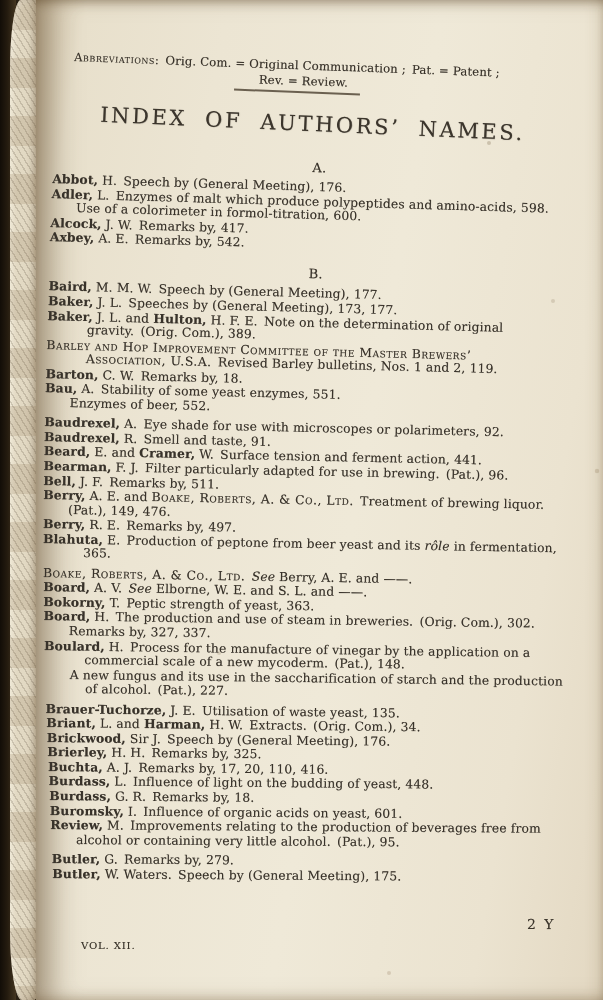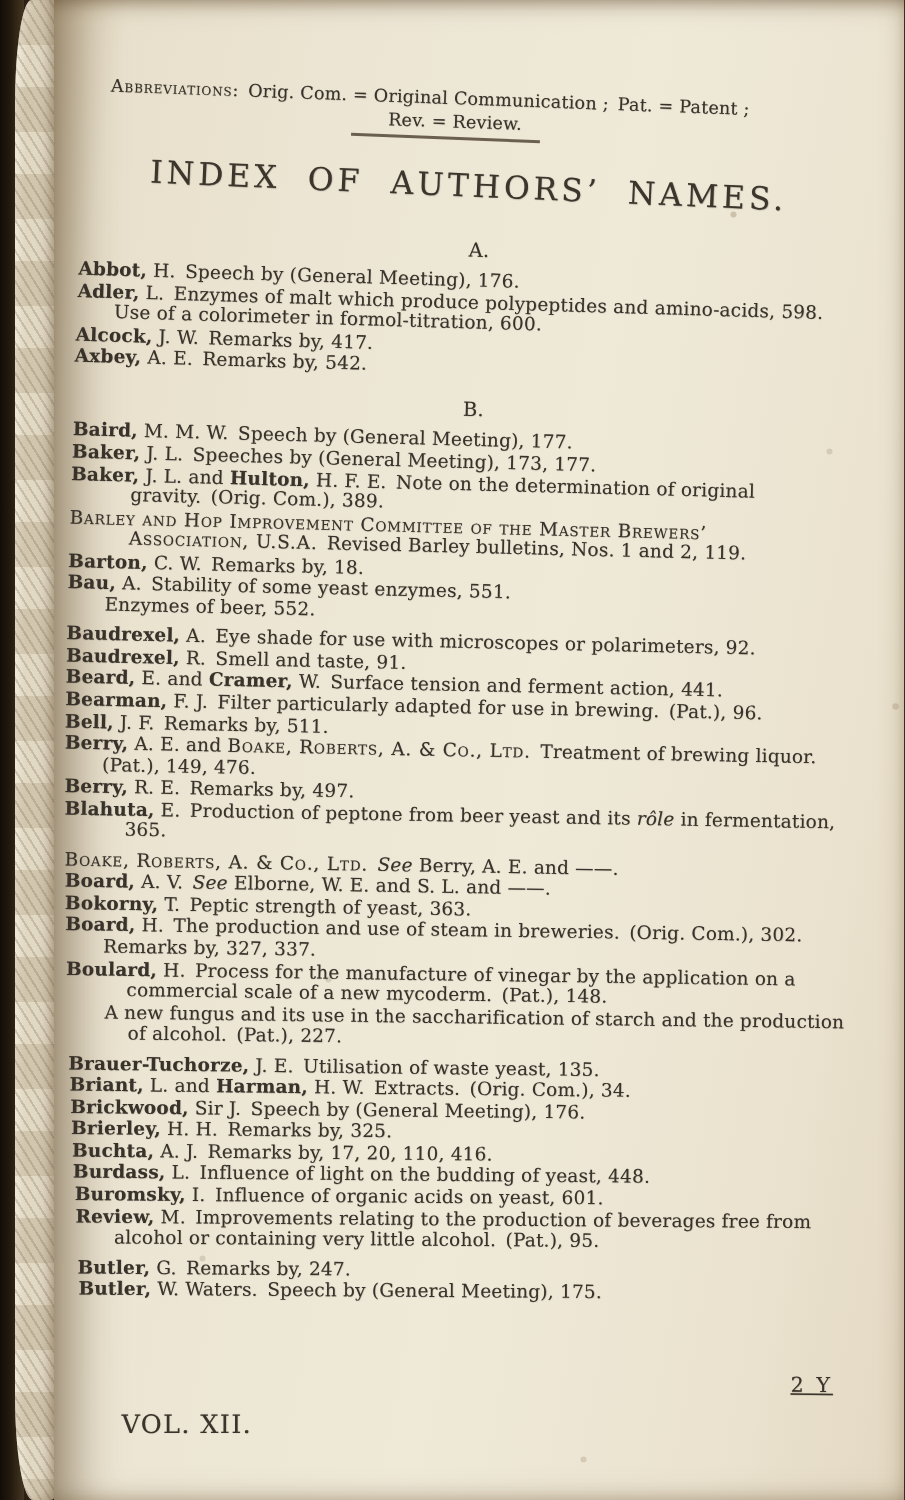--- a/index.html
+++ b/index.html
@@ -37,22 +37,22 @@
   .header-note .t-line{font-size:11.7px;line-height:15.5px;}
   .header-line2{text-align:center;padding-right:46px;}
   .rule{width:126px;height:1.6px;background:rgba(74,63,46,.8);margin:10px auto 0;
         position:relative;left:-16px;transform:rotate(2.2deg);}
   .title{font-size:21px;letter-spacing:2.6px;word-spacing:9px;text-align:center;
          margin-top:19px;color:#3b352c;transform:rotate(2.5deg);
          text-shadow:.3px .3px .7px rgba(56,50,42,.5);}
   .section-heading{text-align:center;font-size:13px;margin-top:15px;margin-bottom:5px;}
   .sec-a .section-heading{margin-top:17px;}
   .footer-sig{position:absolute;top:916px;right:48px;font-size:13.8px;letter-spacing:2px;
-              color:#3a342b;transform:rotate(.4deg);text-shadow:.2px .2px .6px rgba(56,50,42,.45);text-decoration:underline;}
-  .footer-vol{position:absolute;top:940px;left:45px;font-size:17px;letter-spacing:.9px;
+              color:#3a342b;transform:rotate(.4deg);text-shadow:.2px .2px .6px rgba(56,50,42,.45);}
+  .footer-vol{position:absolute;top:940px;left:45px;font-size:10px;letter-spacing:.9px;
               color:#3a342b;text-shadow:.2px .2px .6px rgba(56,50,42,.45);}
   .specks{position:absolute;left:0;top:0;width:2px;height:2px;border-radius:50%;background:transparent;
           box-shadow:452px 142px 0 1px rgba(120,100,70,.28),
                      516px 300px 0 1px rgba(130,110,80,.22),
                      182px 652px 0 1px rgba(120,100,70,.2),
                      560px 470px 0 1.2px rgba(140,115,85,.25),
                      98px 838px 0 1px rgba(120,100,70,.2),
                      352px 972px 0 1px rgba(130,105,75,.22);}
 </style>
 </head>
@@ -172,28 +172,31 @@
             <div class="entry">
               <div class="t-line ind0" style="transform: translateX(1.4px) rotate(0.58deg);"><span class="b">Brierley,</span><span> H. H. Remarks by, 325.</span></div>
             </div>
             <div class="entry">
               <div class="t-line ind0" style="transform: translateX(2px) rotate(0.55deg);"><span class="b">Buchta,</span><span> A. J. Remarks by, 17, 20, 110, 416.</span></div>
             </div>
             <div class="entry">
               <div class="t-line ind0" style="transform: translateX(2.6px) rotate(0.52deg);"><span class="b">Burdass,</span><span> L. Influence of light on the budding of yeast, 448.</span></div>
             </div>
             <div class="entry">
+              <div class="t-line ind0" style="transform: translateX(3.2px) rotate(0.49deg);"><span class="b">Burdass,</span><span> G. R. Remarks by, 18.</span></div>
+            </div>
+            <div class="entry">
               <div class="t-line ind0" style="transform: translateX(3.8px) rotate(0.46deg);"><span class="b">Buromsky,</span><span> I. Influence of organic acids on yeast, 601.</span></div>
             </div>
             <div class="entry">
               <div class="t-line ind0" style="transform: translateX(4.4px) rotate(0.43deg);"><span class="b">Review,</span><span> M. Improvements relating to the production of beverages free from</span></div>
               <div class="t-line ind2" style="transform: translateX(5px) rotate(0.4deg);"><span>alcohol or containing very little alcohol. (Pat.), 95.</span></div>
             </div>
             <div class="entry gap">
-              <div class="t-line ind0" style="transform: translateX(5.7px) rotate(0.4deg);"><span class="b">Butler,</span><span> G. Remarks by, 247.</span></div>
+              <div class="t-line ind0" style="transform: translateX(5.7px) rotate(0.4deg);"><span class="b">Butler,</span><span> G. Remarks by, 279.</span></div>
             </div>
             <div class="entry">
               <div class="t-line ind0" style="transform: translateX(6.3px) rotate(0.4deg);"><span class="b">Butler,</span><span> W. Waters. Speech by (General Meeting), 175.</span></div>
             </div>
           </div>
         </div>
     </div>
 
     <div class="footer-sig">2 Y</div>
     <div class="footer-vol">VOL. XII.</div>

